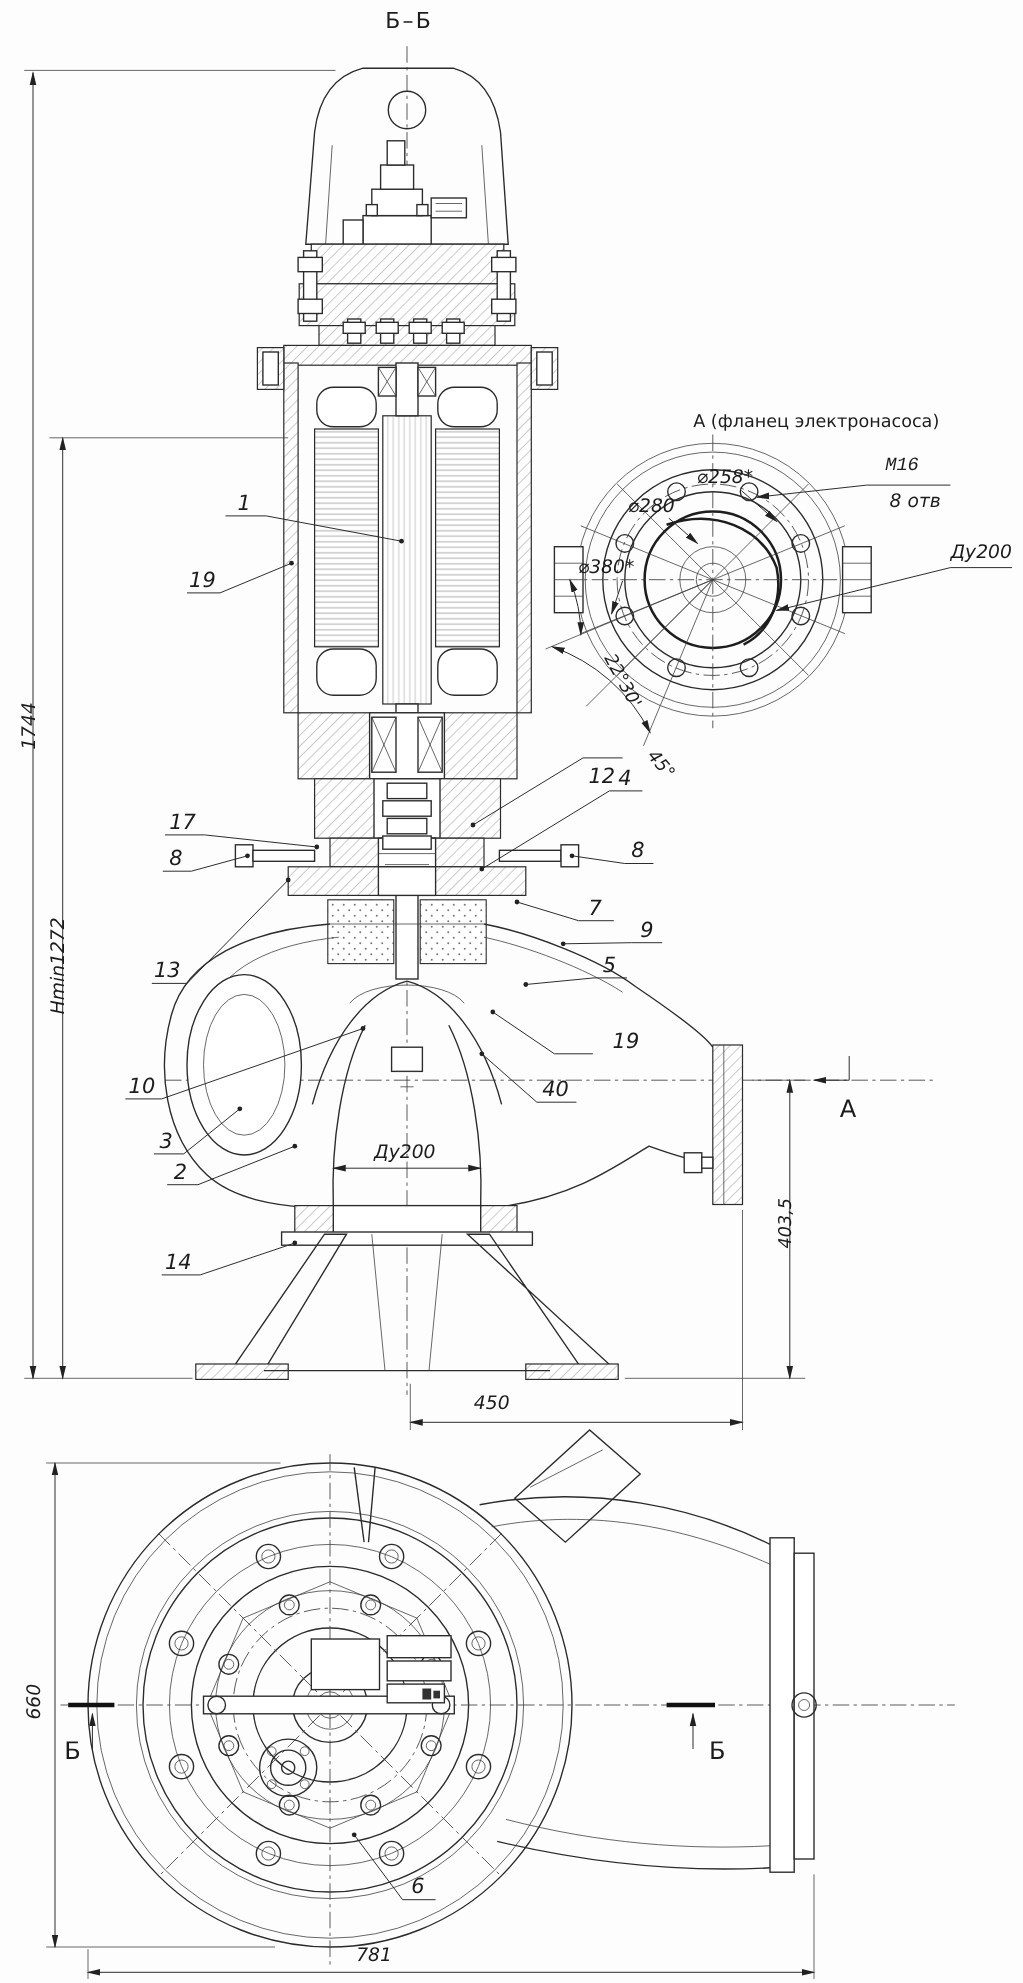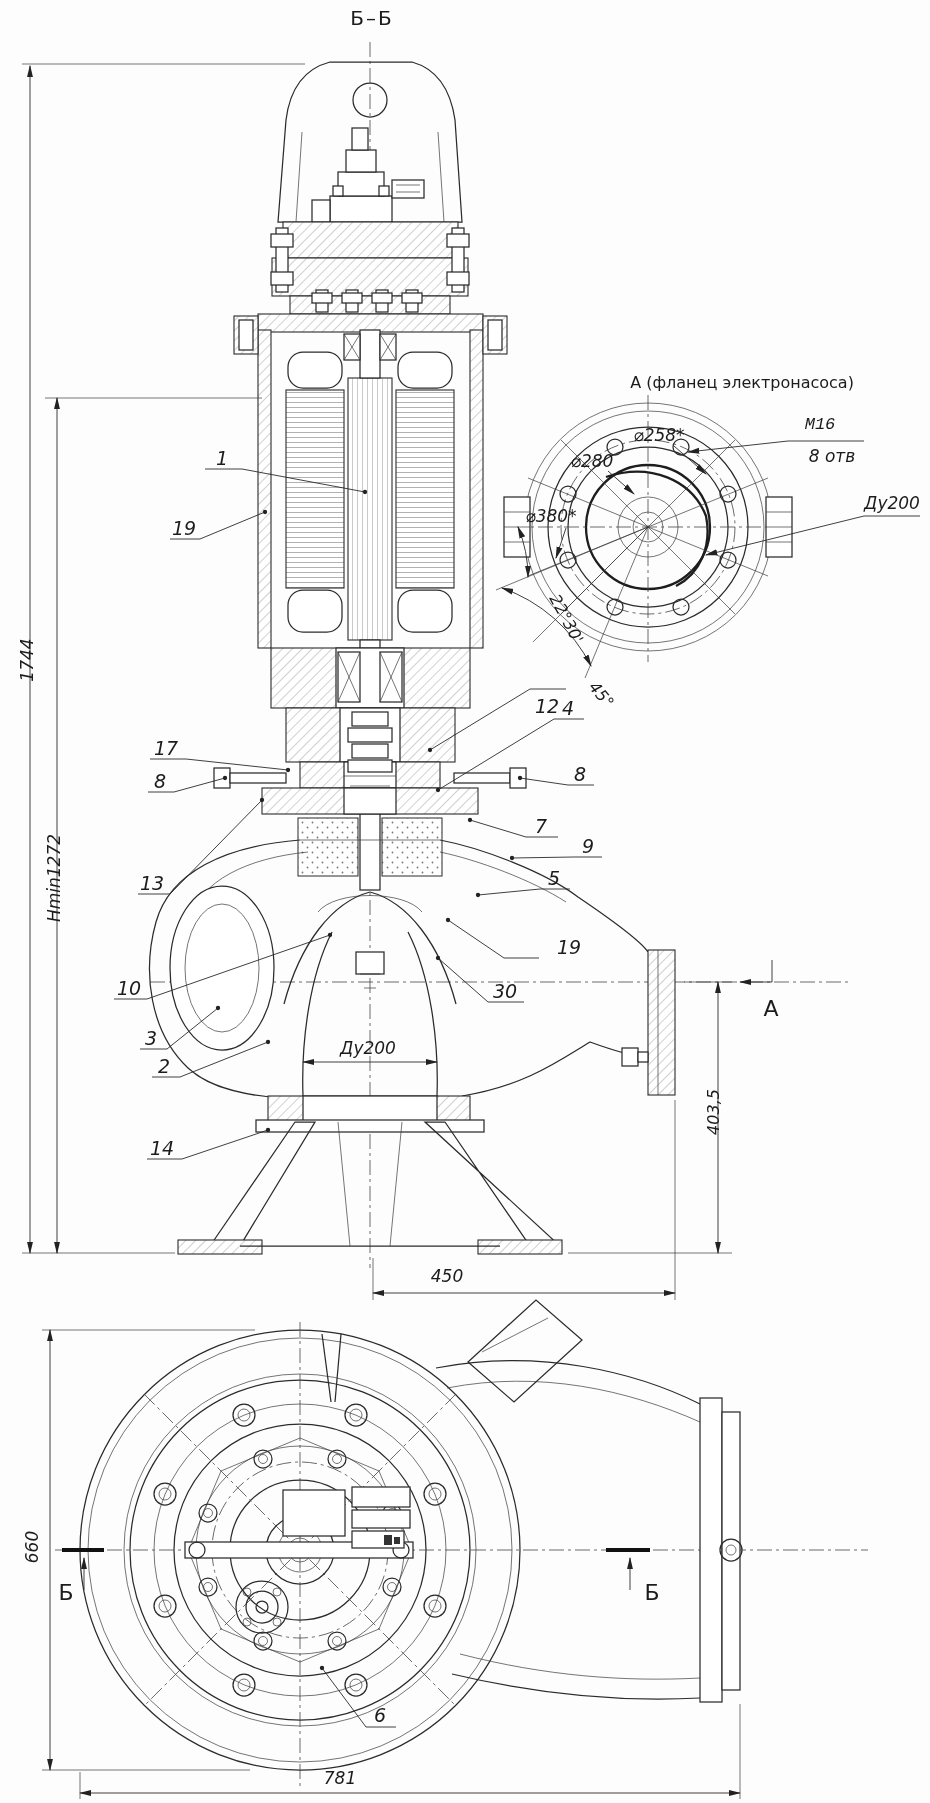--- a/index.html
+++ b/index.html
@@ -455,21 +455,21 @@
 <span class="lbl co" style="left:151px;top:1038px;">3</span>
 <span class="lbl co" style="left:164px;top:1066px;">2</span>
 <span class="lbl co" style="left:162px;top:1148px;">14</span>
 <span class="lbl co" style="left:547px;top:678px;margin-top:28px;">12</span>
 <span class="lbl co" style="left:568px;top:708px;">4</span>
 <span class="lbl co" style="left:580px;top:774px;">8</span>
 <span class="lbl co" style="left:541px;top:826px;">7</span>
 <span class="lbl co" style="left:588px;top:846px;">9</span>
 <span class="lbl co" style="left:554px;top:878px;">5</span>
 <span class="lbl co" style="left:521px;top:947px;margin-left:48px;">19</span>
-<span class="lbl co" style="left:505px;top:991px;">30</span>
+<span class="lbl co" style="left:505px;top:991px;">40</span>
 
 <span class="lbl r90" style="left:32px;top:1547px;">660</span>
 <span class="lbl" style="left:340px;top:1778px;">781</span>
 <span class="lbl sec" style="left:66px;top:1593px;">Б</span>
 <span class="lbl sec" style="left:652px;top:1593px;">Б</span>
 <span class="lbl co" style="left:380px;top:1715px;">6</span>
 
 </div>
 
 </body></html>

